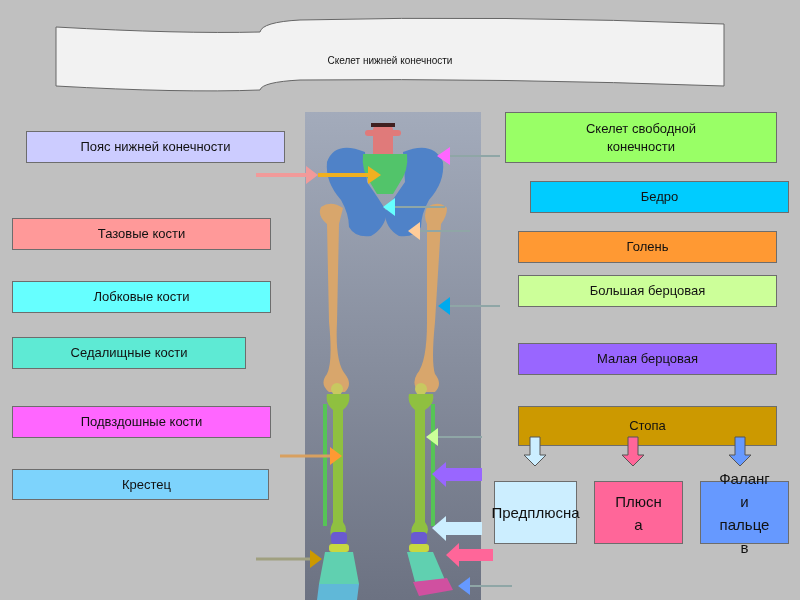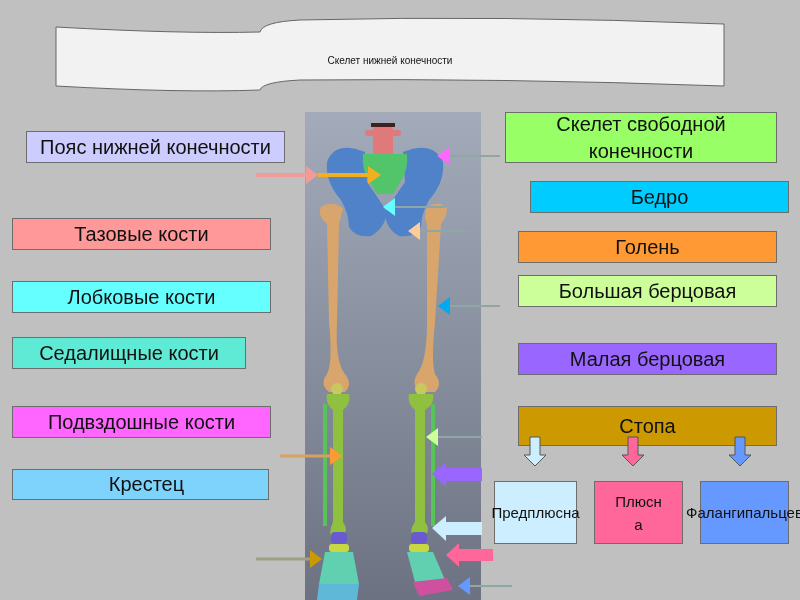--- a/index.html
+++ b/index.html
@@ -11,21 +11,21 @@
   #banner { position:absolute; left:0; top:0; width:800px; height:100px; }
   .title-text {
     position:absolute; left:56px; top:38px; width:668px; height:44px;
     display:flex; align-items:center; justify-content:center;
     font-size:10px; color:#111;
   }
   .box {
     position:absolute; box-sizing:border-box;
     border:1px solid #6d6d6d;
     display:flex; align-items:center; justify-content:center; text-align:center;
-    font-size:20px; color:#111; line-height:1.35;
+    font-size:13px; color:#111; line-height:1.35;
   }
   .box span { display:block; }
   .foot-box { font-size:15px; line-height:23px; overflow:visible; }
   #skeleton { position:absolute; left:305px; top:112px; width:176px; height:488px; }
   #arrows { position:absolute; left:0; top:0; width:800px; height:600px; pointer-events:none; }
 </style>
 </head>
 <body>
 
 <svg id="banner" viewBox="0 0 800 100">
@@ -74,21 +74,21 @@
 
 <div class="box foot-box" style="left: 494px; top: 481px; width: 83px; height: 63px; flex-direction: row; background: rgb(204, 238, 255);">
   <span>Пред</span>
   <span>плюсн</span>
   <span>а</span>
 </div>
 <div class="box foot-box" style="left: 594px; top: 481px; width: 89px; height: 63px; flex-direction: column; background: rgb(255, 102, 153);">
   <span>Плюсн</span>
   <span>а</span>
 </div>
-<div class="box foot-box" style="left: 700px; top: 481px; width: 89px; height: 63px; flex-direction: row; background: rgb(102, 153, 255);">
+<div class="box foot-box" style="left: 700px; top: 481px; width: 89px; height: 63px; flex-direction: column; background: rgb(102, 153, 255);">
   <span>Фаланг</span>
   <span>и</span>
   <span>пальце</span>
   <span>в</span>
 </div>
 
 <svg id="skeleton" viewBox="0 0 176 488">
   <defs>
     <linearGradient id="bgGrad" x1="0" y1="0" x2="0" y2="1">
       <stop offset="0" stop-color="#a3abbb"></stop>

